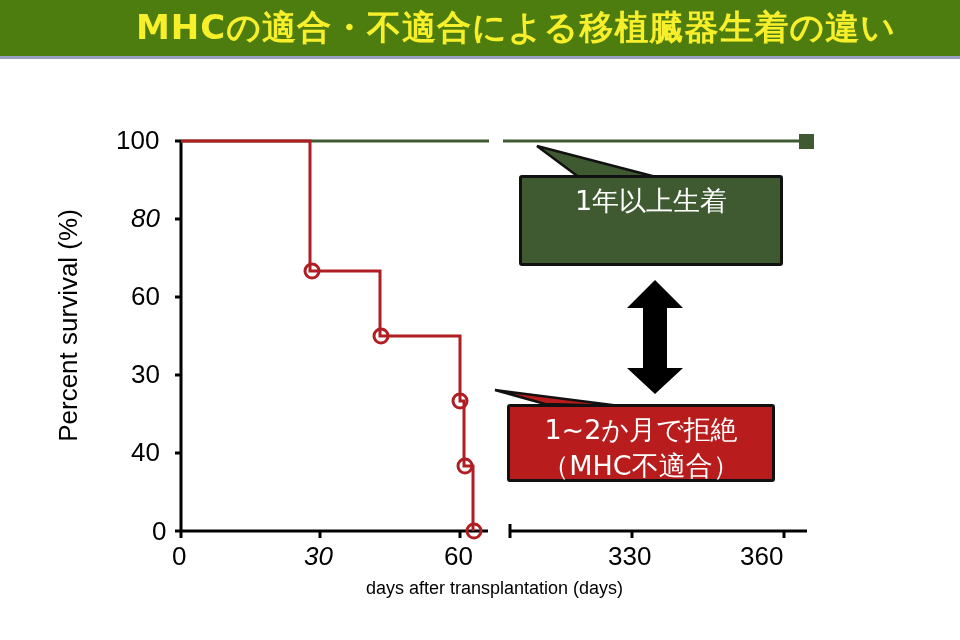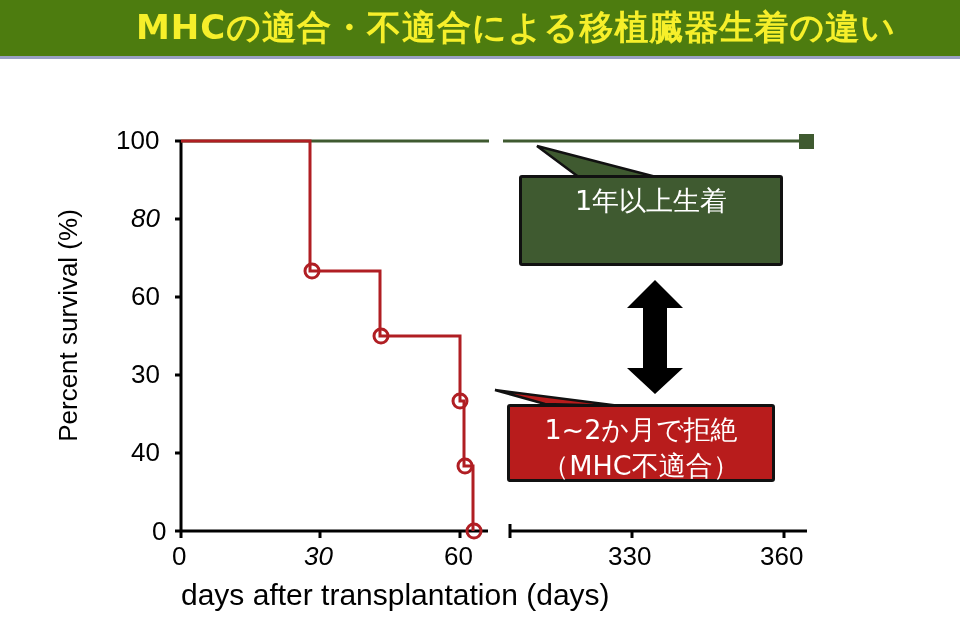--- a/index.html
+++ b/index.html
@@ -4,21 +4,21 @@
 <style>
   html, body { margin:0; padding:0; }
   body { width:960px; height:640px; background:#ffffff; position:relative; overflow:hidden; font-family:"Liberation Sans", sans-serif; }
   .title-bar { position:absolute; left:0; top:0; width:960px; height:56px; background:#4d7c0f; border-bottom:3px solid #9aa0c4; display:flex; align-items:center; justify-content:center;padding-left:36px; }
   .title-text { color:#f6ef2a; font-weight:bold; font-size:34px; letter-spacing:1px; font-family:"DejaVu Sans", sans-serif; }
   svg.chart { position:absolute; left:0; top:0; }
   .callout { position:absolute; border:3px solid #111; border-radius:3px; color:#ffffff; text-align:center; font-size:27px; line-height:36px; font-family:"DejaVu Sans", sans-serif; box-sizing:border-box; padding-top:5px; }
   .callout.green { left:519px; top:175px; width:264px; height:91px; background:#3f5a30; }
   .callout.red { left:507px; top:404px; width:268px; height:78px; background:#b81c1c; }
   .ylabel { position:absolute; left:-62px; top:310px; width:260px; transform:rotate(-90deg); text-align:center; font-size:26px; color:#000; }
-  .xlabel { position:absolute; left:181px; top:578px; width:627px; text-align:left; font-size:30px; color:#000; }
+  .xlabel { position:absolute; left:181px; top:578px; width:627px; text-align:center; font-size:18px; color:#000; }
   .tick { position:absolute; font-size:26px; color:#000; }
 </style>
 </head>
 <body>
 
 <div class="title-bar">
   <span class="title-text">MHCの適合・不適合による移植臓器生着の違い</span>
 </div>
 
 <svg class="chart" width="960" height="640">
@@ -68,21 +68,21 @@
 <div class="tick" style="left:131px;top:203px;font-style:italic;">80</div>
 <div class="tick" style="left:131px;top:281px;">60</div>
 <div class="tick" style="left:131px;top:359px;">30</div>
 <div class="tick" style="left:131px;top:437px;">40</div>
 <div class="tick" style="left:152px;top:516px;">0</div>
 
 <div class="tick" style="left:172px;top:541px;">0</div>
 <div class="tick" style="left:304px;top:541px;font-style:italic;">30</div>
 <div class="tick" style="left:444px;top:541px;">60</div>
 <div class="tick" style="left:608px;top:541px;">330</div>
-<div class="tick" style="left:760px;top:541px;">360</div>
+<div class="tick" style="left:740px;top:541px;">360</div>
 
 <div class="ylabel">Percent survival (%)</div>
 <div class="xlabel">days after transplantation (days)</div>
 
 <div class="callout green">
   <div>1年以上生着</div>
 </div>
 <div class="callout red">
   <div>1~2か月で拒絶</div>
   <div>（MHC不適合）</div>

